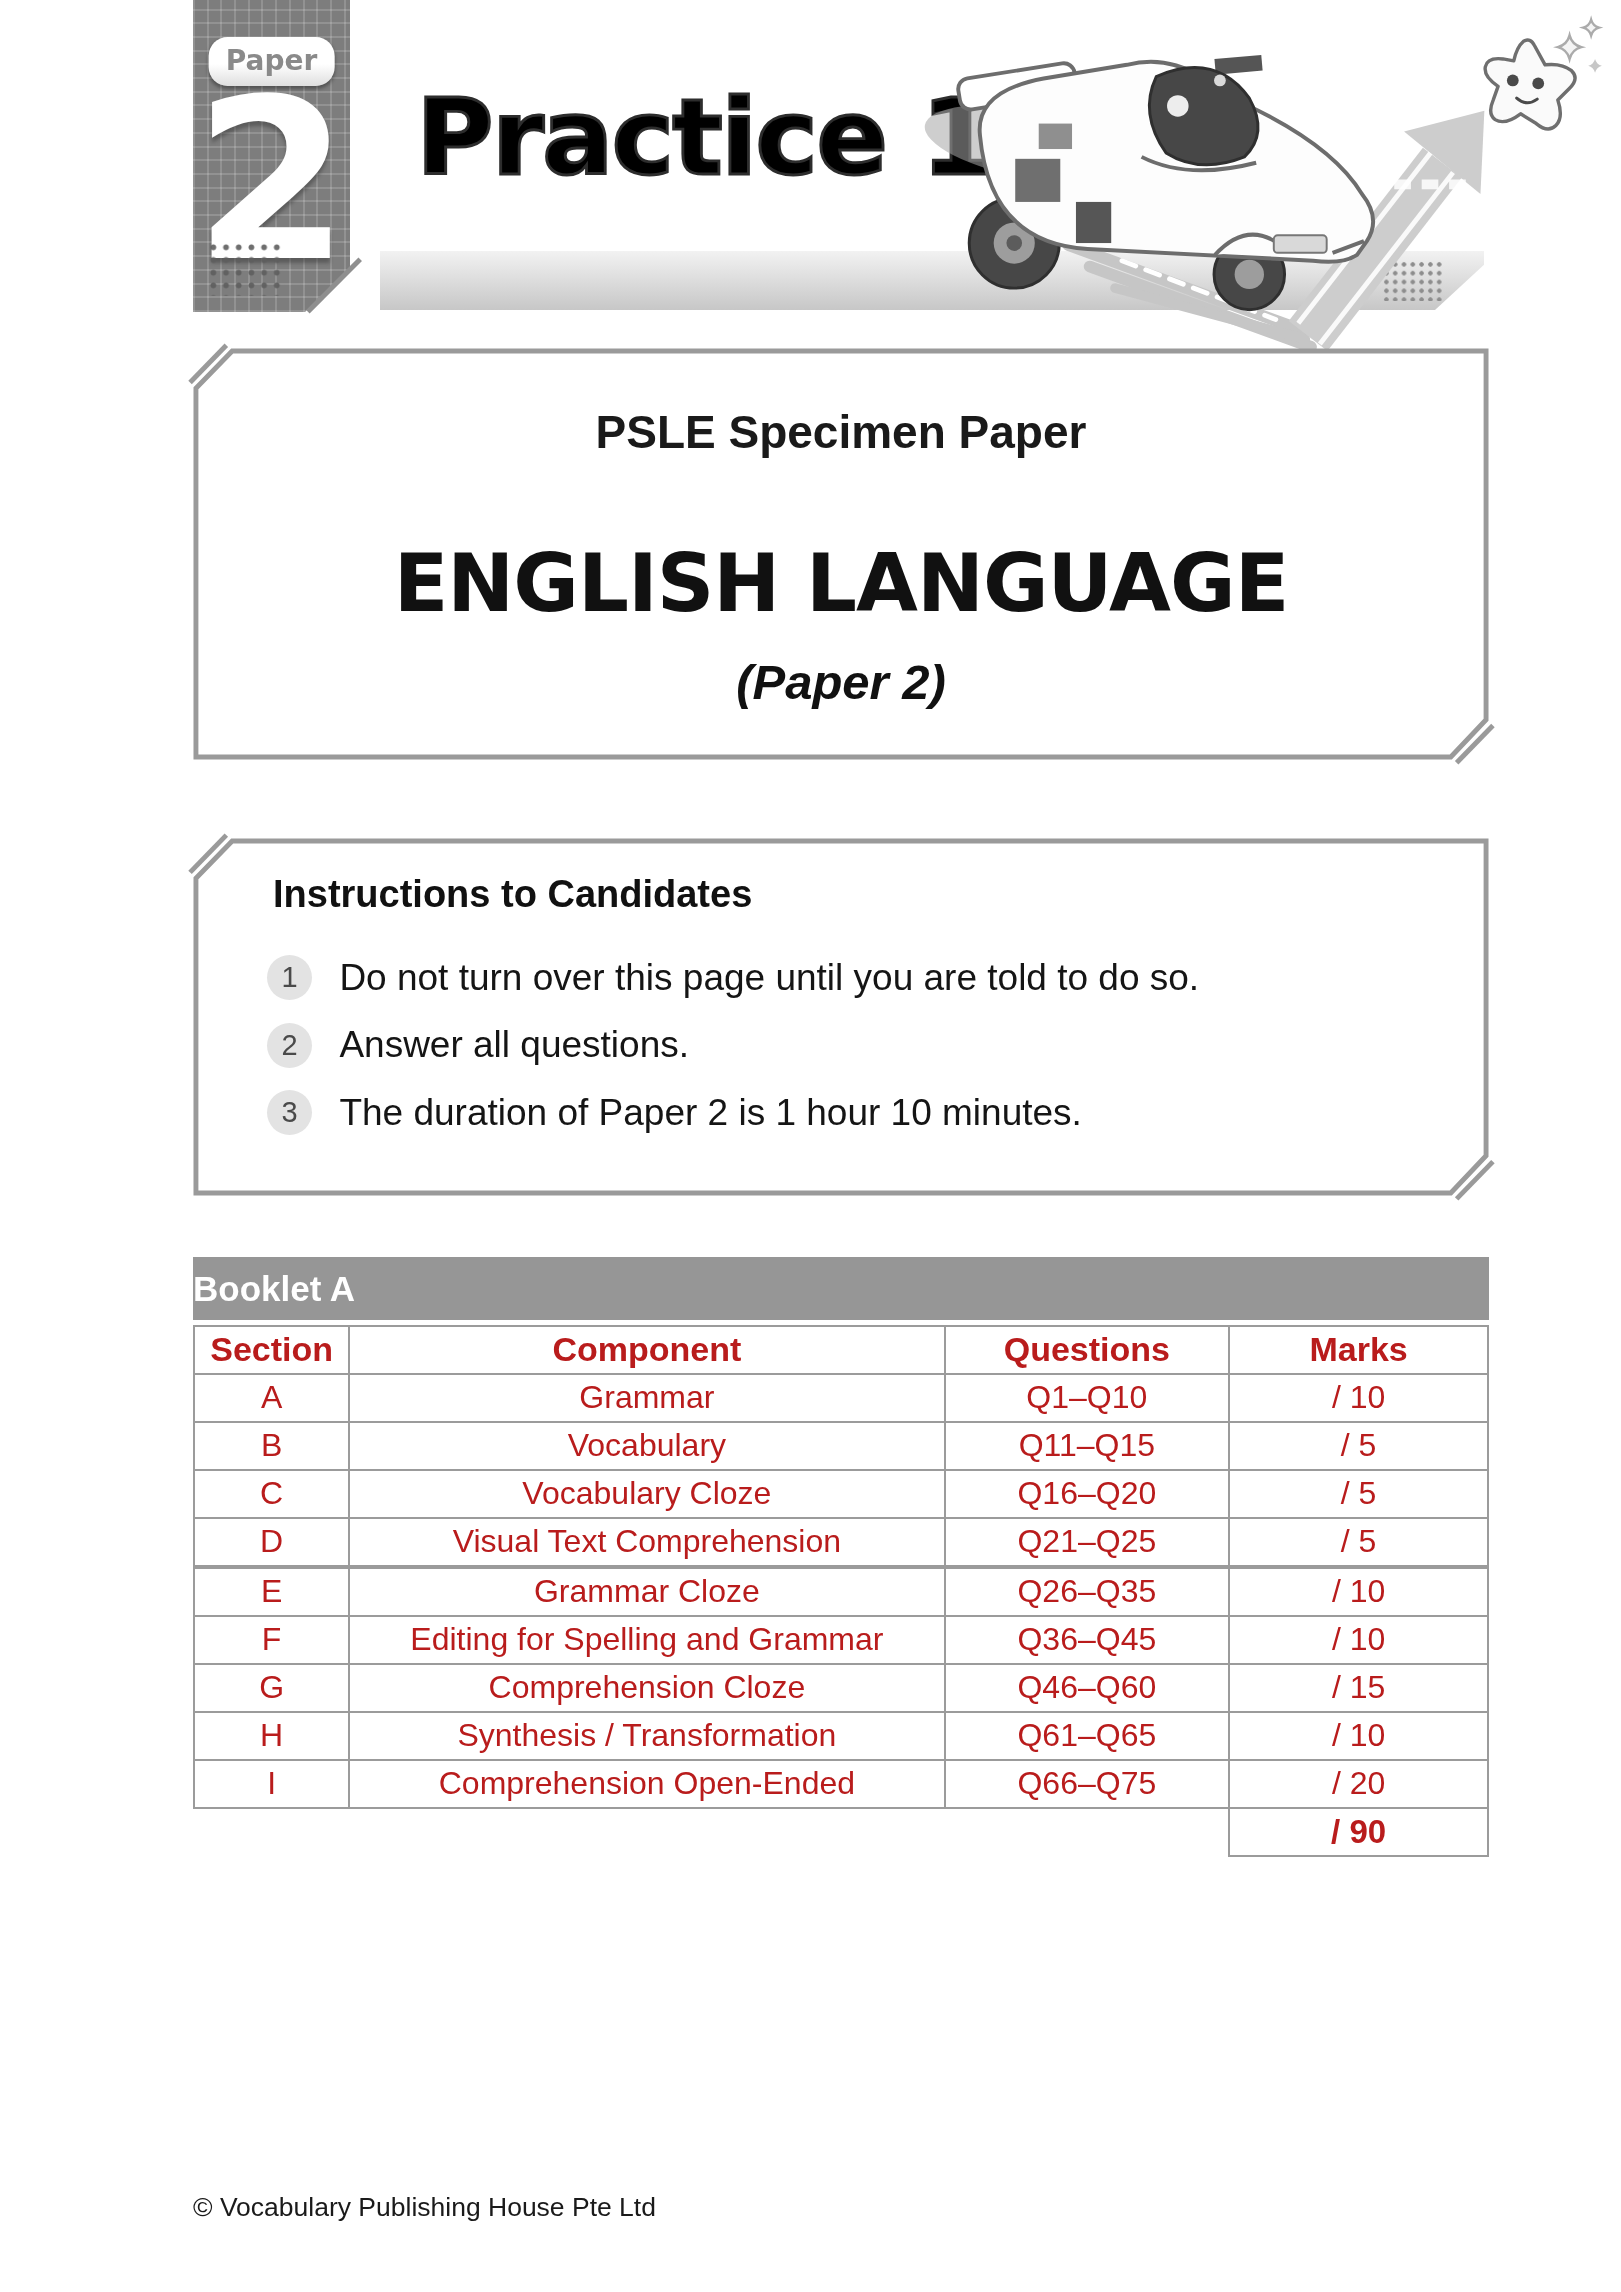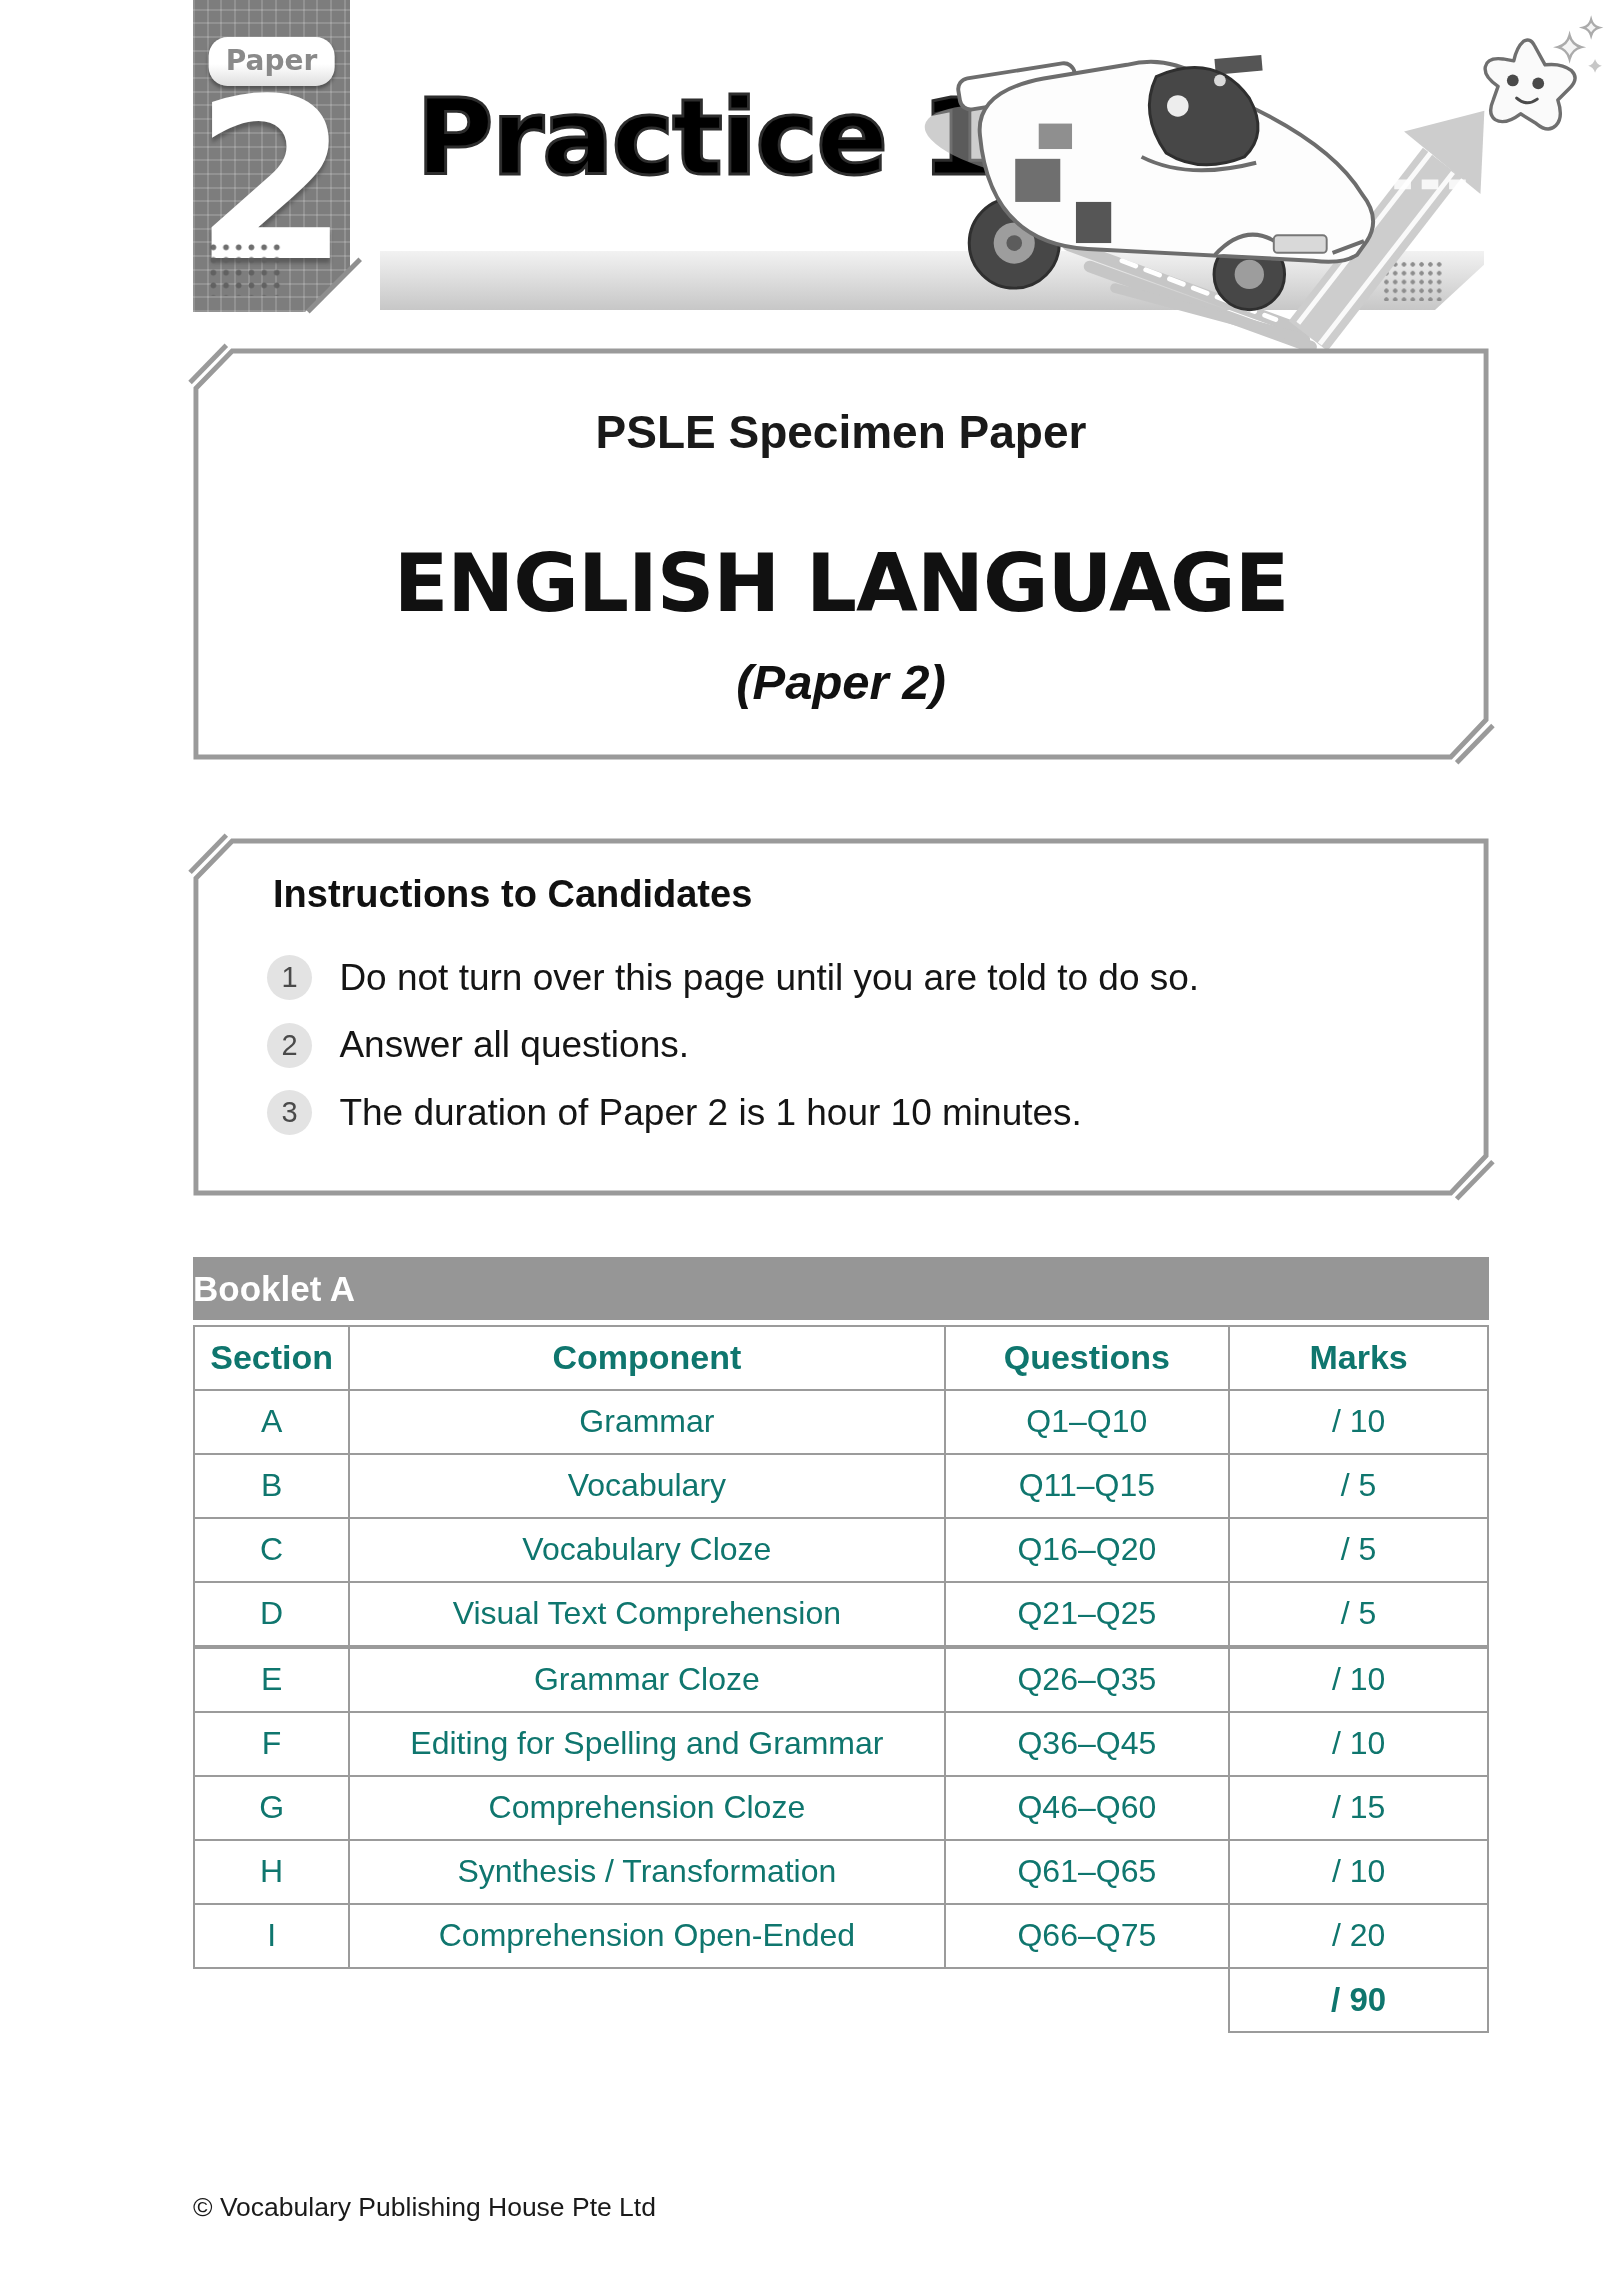--- a/index.html
+++ b/index.html
@@ -83,22 +83,22 @@
 
   
   .score-table { position:absolute; left:193px; top:1257px; width:1296px; }
   .booklet-bar {
     height:63px; line-height:63px; background:#969696; color:#ffffff;
     font-size:35px; font-weight:bold; margin:0 0 4.9px 0;
   }
   .booklet-bar.mid { margin:4.9px 0; }
   table.score { width:100%; border-collapse:collapse; table-layout:fixed; }
   table.score th, table.score td {
-    border:2.9px solid #9b9b9b; height:64px; text-align:center; vertical-align:middle;
-    font-size:32px; color:#0f766e; background:#fff;
+    border:2.9px solid #9b9b9b; height:48px; text-align:center; vertical-align:middle;
+    font-size:32px; color:#b91c1c; background:#fff;
   }
   table.score th { font-size:34px; font-weight:bold; }
   table.score td.blank { border:none; background:transparent; }
   table.score td.total { font-weight:bold; font-size:33px; }
 
   
   .footer {
     position:absolute; left:193px; top:2192px; font-size:26.5px; color:#1a1a1a;
   }
 </style>

